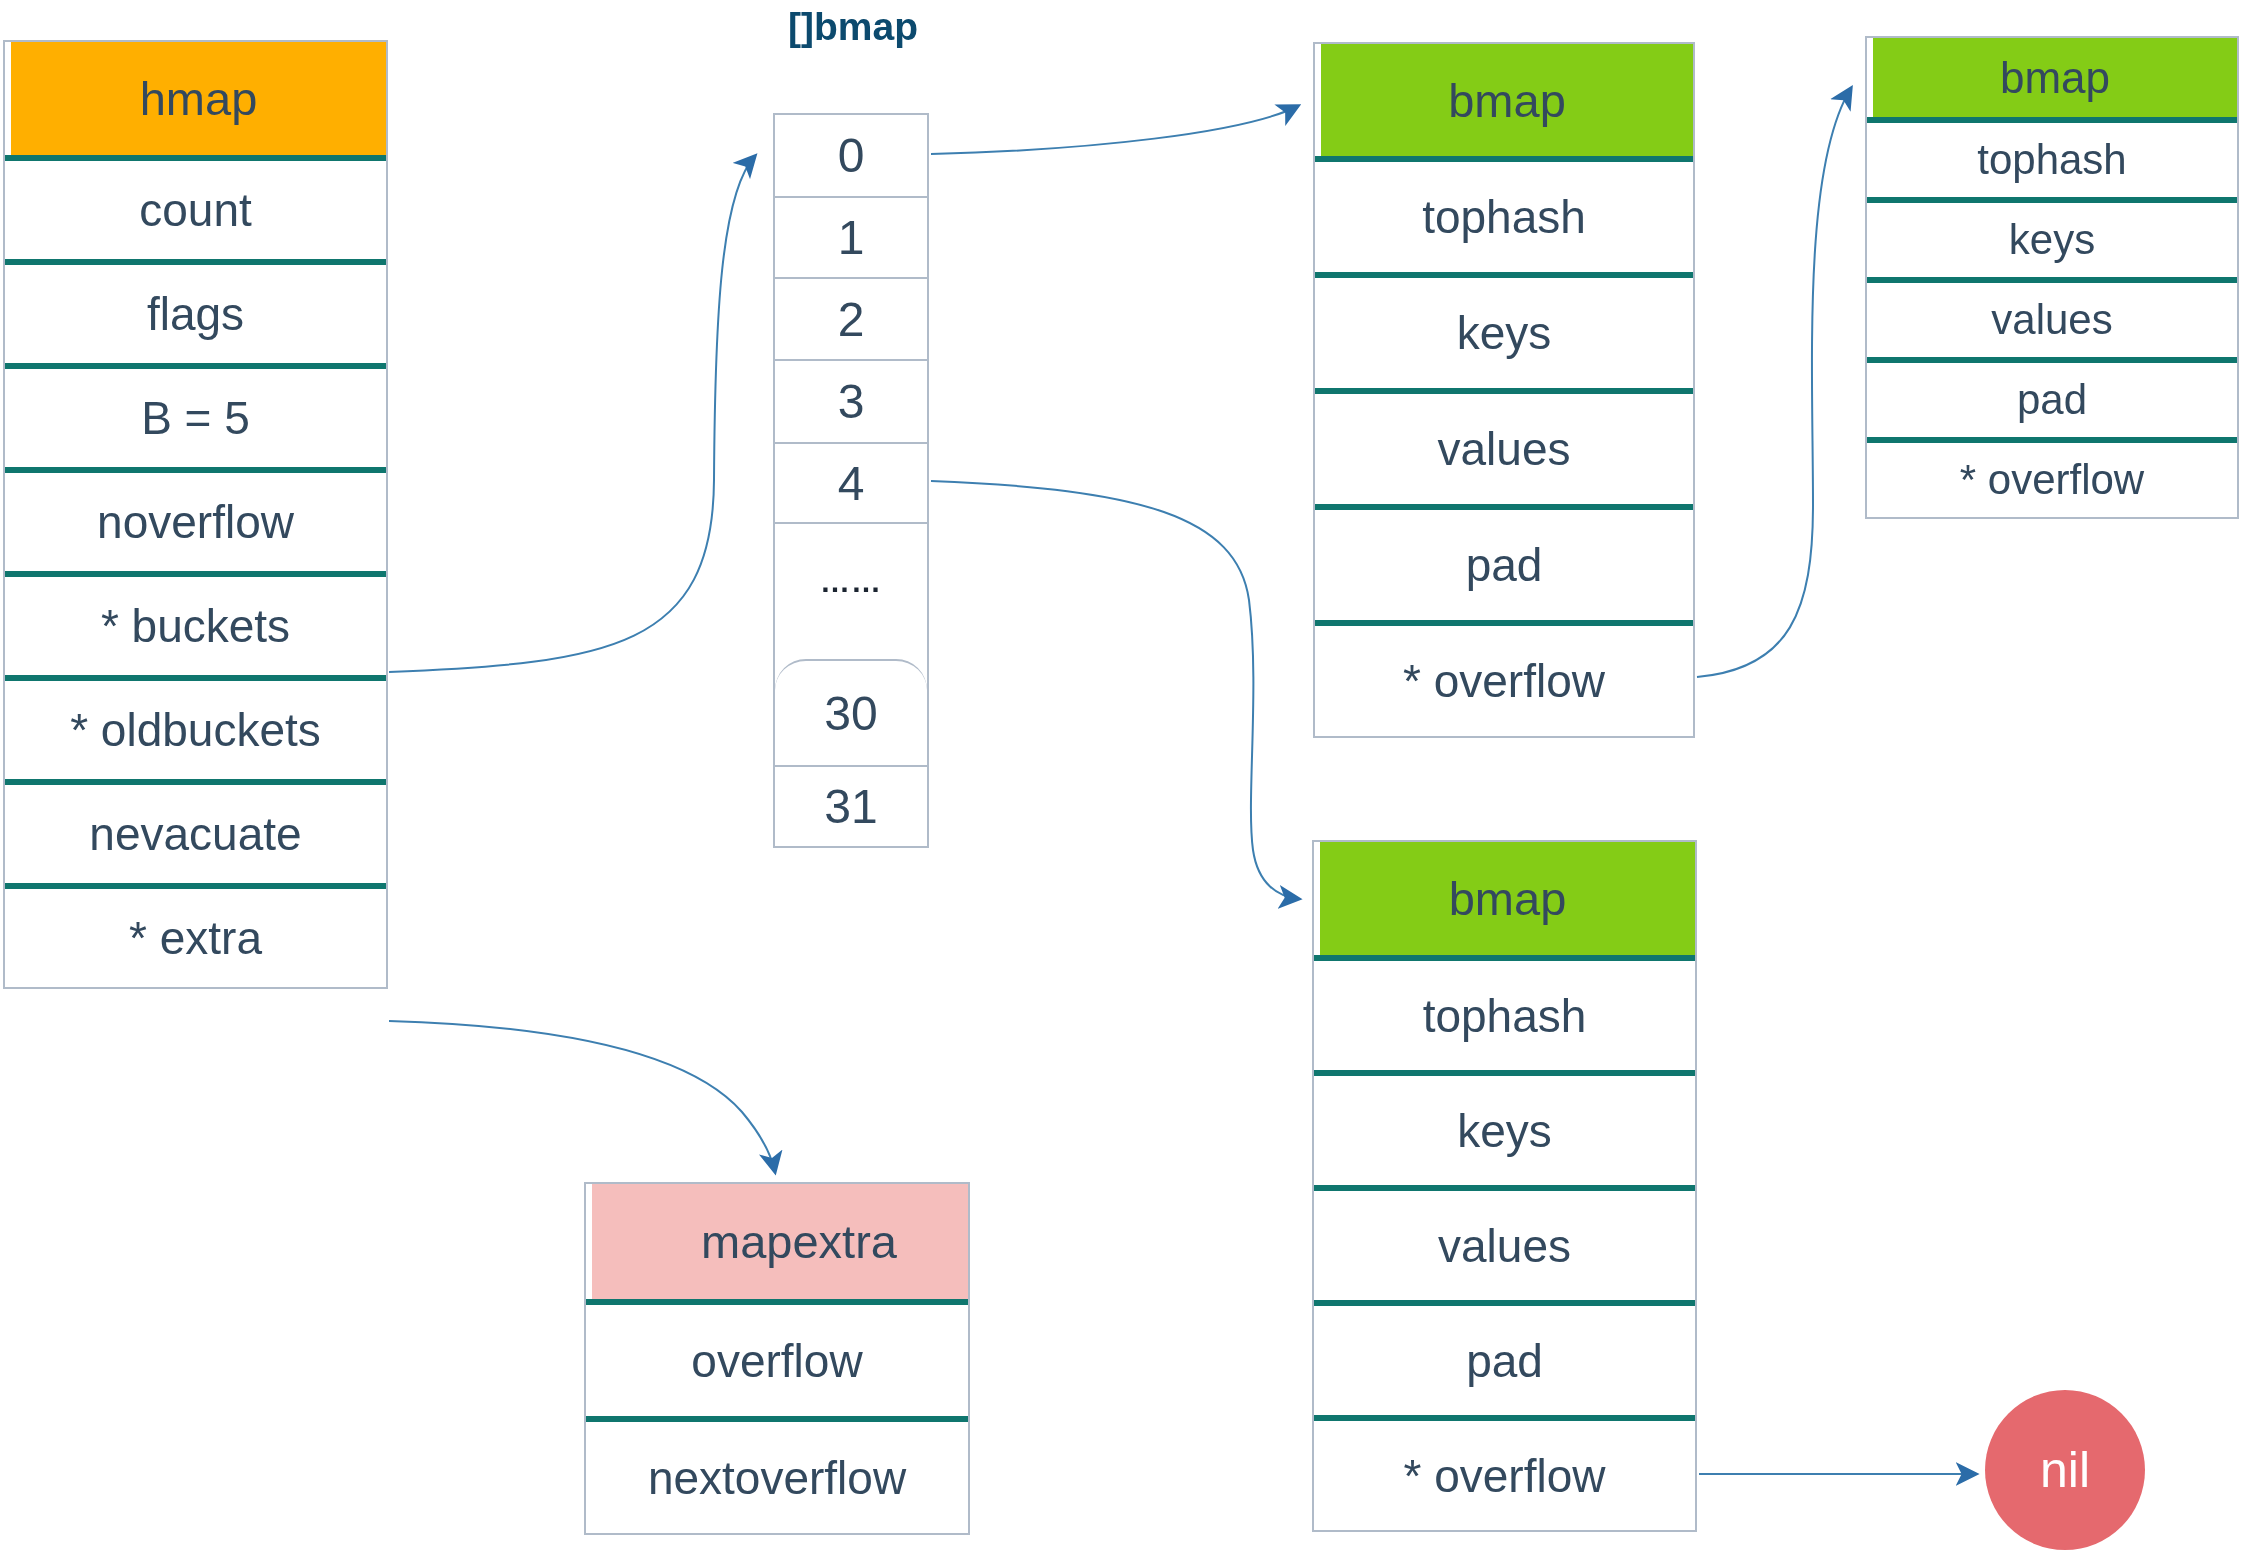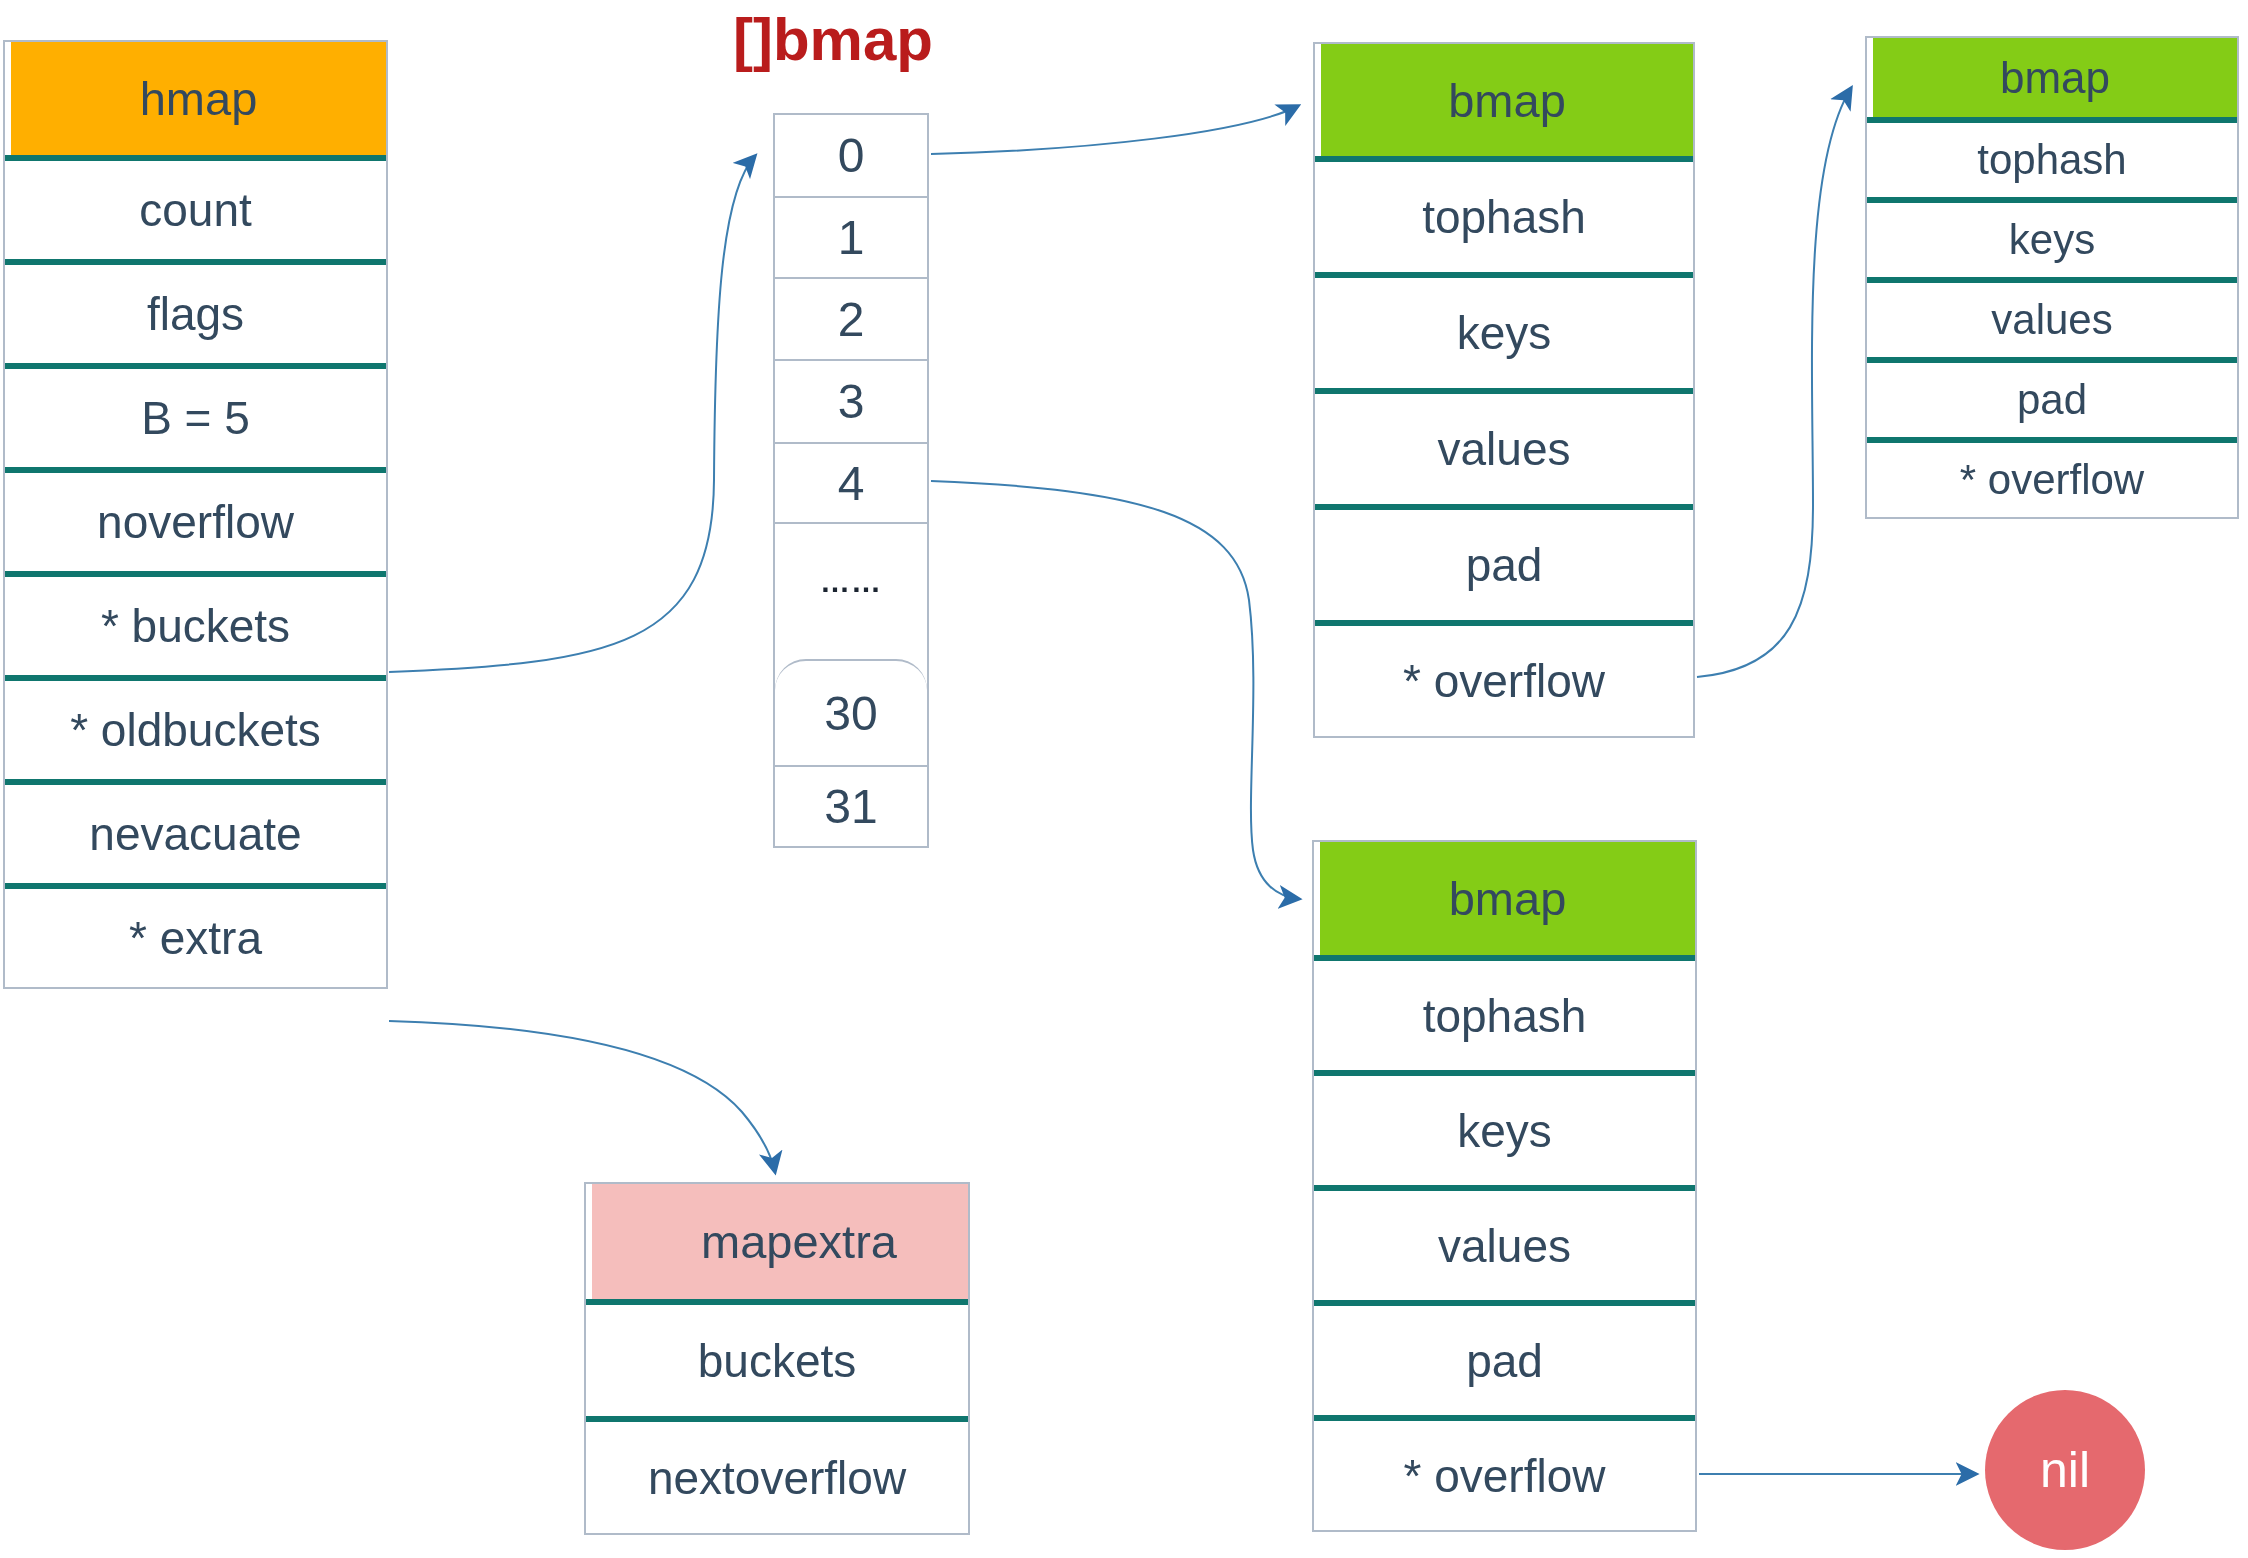--- a/index.html
+++ b/index.html
@@ -16,22 +16,22 @@
   .hdr.pink{background:#F5BEBC;padding-left:38px;}
   .row{display:flex;align-items:center;justify-content:center;
        font-size:46px;border-top:6px solid #0f766e;background:#fff;}
   .compact .hdr{font-size:44px;}
   .compact .row{font-size:42px;}
   
   .hmap{left:3px;top:40px;width:385px;}
   .hmap .hdr{height:113px;}
   .hmap .row{height:104px;}
   
-  .arr-title{position:absolute;left:733px;top:5px;width:240px;
-             font-size:60px;font-weight:600;color:#b91c1c;}
+  .arr-title{position:absolute;left:733px;top:5px;width:240px;text-align:center;
+             font-size:39px;font-weight:600;color:#0c4a6e;}
   .barray{left:773px;top:113px;width:156px;}
   .barray .cell{display:flex;align-items:center;justify-content:center;
                 font-size:48px;border-top:2px solid #B0BBC9;background:#fff;}
   .barray .cell:first-child{border-top:none;}
   .c0{height:81px;} .c1{height:81px;} .c2{height:82px;} .c3{height:83px;}
   .c4{height:80px;} .cdots{height:137px;} .c30{height:106px;border-radius:31px;} .c31{height:81px;}
   .dots-text{font-size:30px;font-weight:bold;color:#1B2430;transform:translateY(-10px);letter-spacing:1px;}
   
   .bmap-top{left:1313px;top:42px;width:382px;}
   .bmap-top .hdr{height:112px;}
@@ -120,19 +120,19 @@
     <div class="hdr green">bmap</div>
     <div class="row">tophash</div>
     <div class="row">keys</div>
     <div class="row">values</div>
     <div class="row">pad</div>
     <div class="row">* overflow</div>
   </div>
 
   <div class="struct mapextra">
     <div class="hdr pink">mapextra</div>
-    <div class="row">buckets</div>
+    <div class="row">overflow</div>
     <div class="row">nextoverflow</div>
   </div>
 
   <div class="nil">nil</div>
 
 </div>
 
 </body></html>

